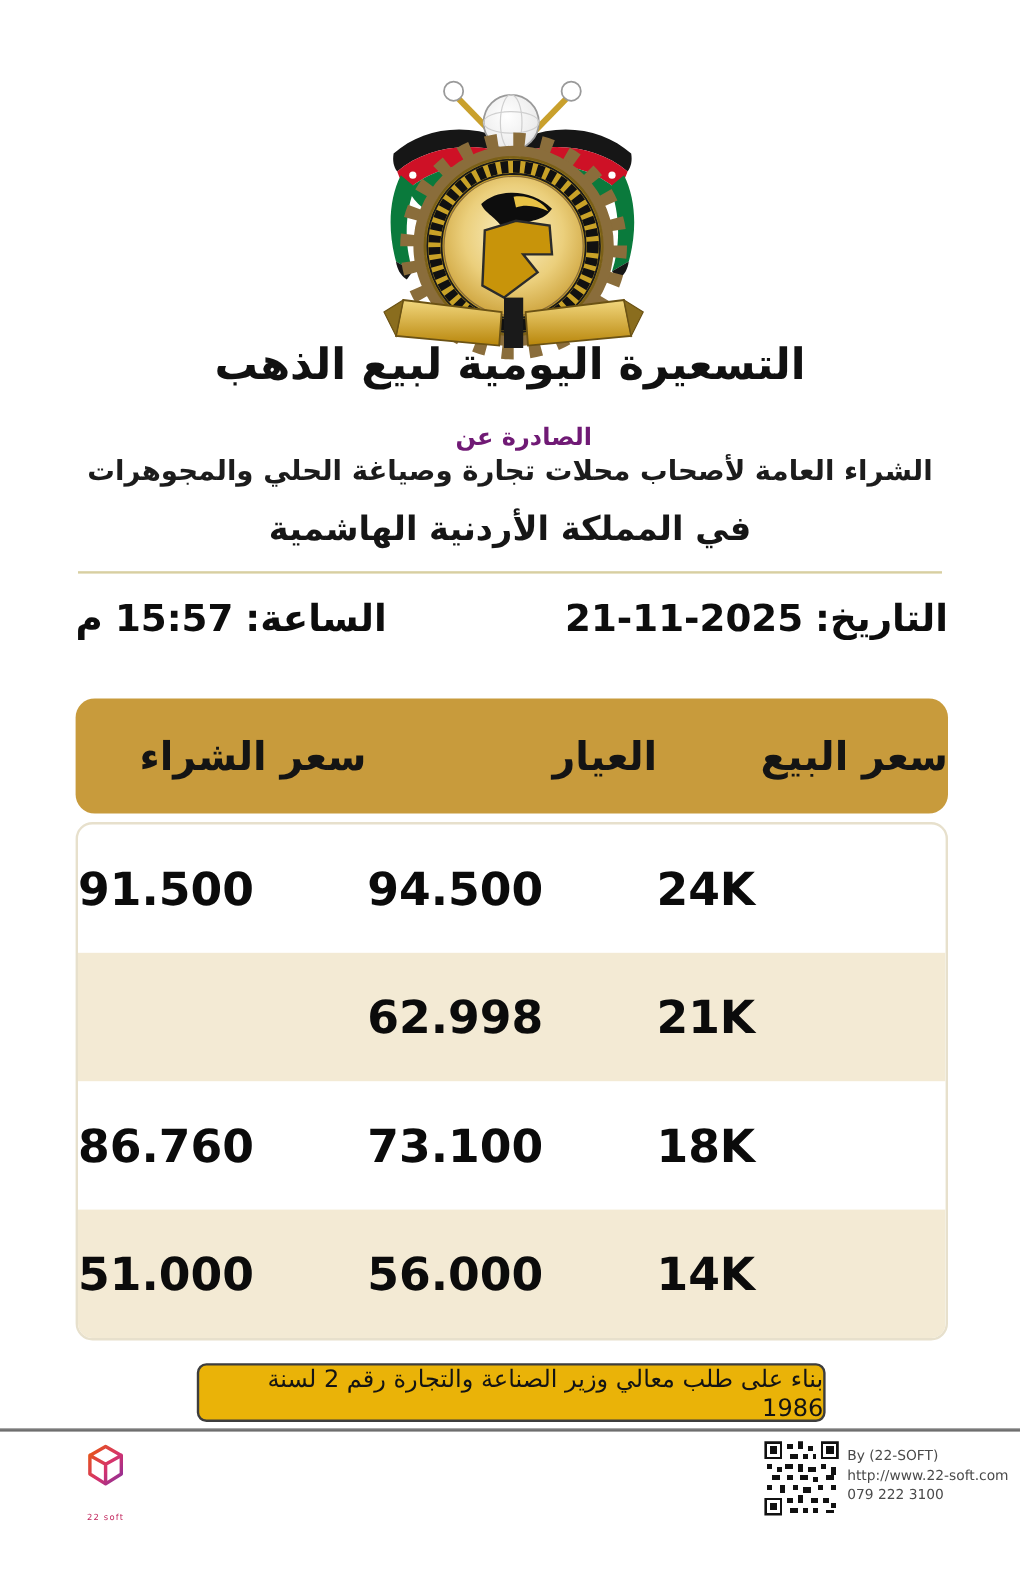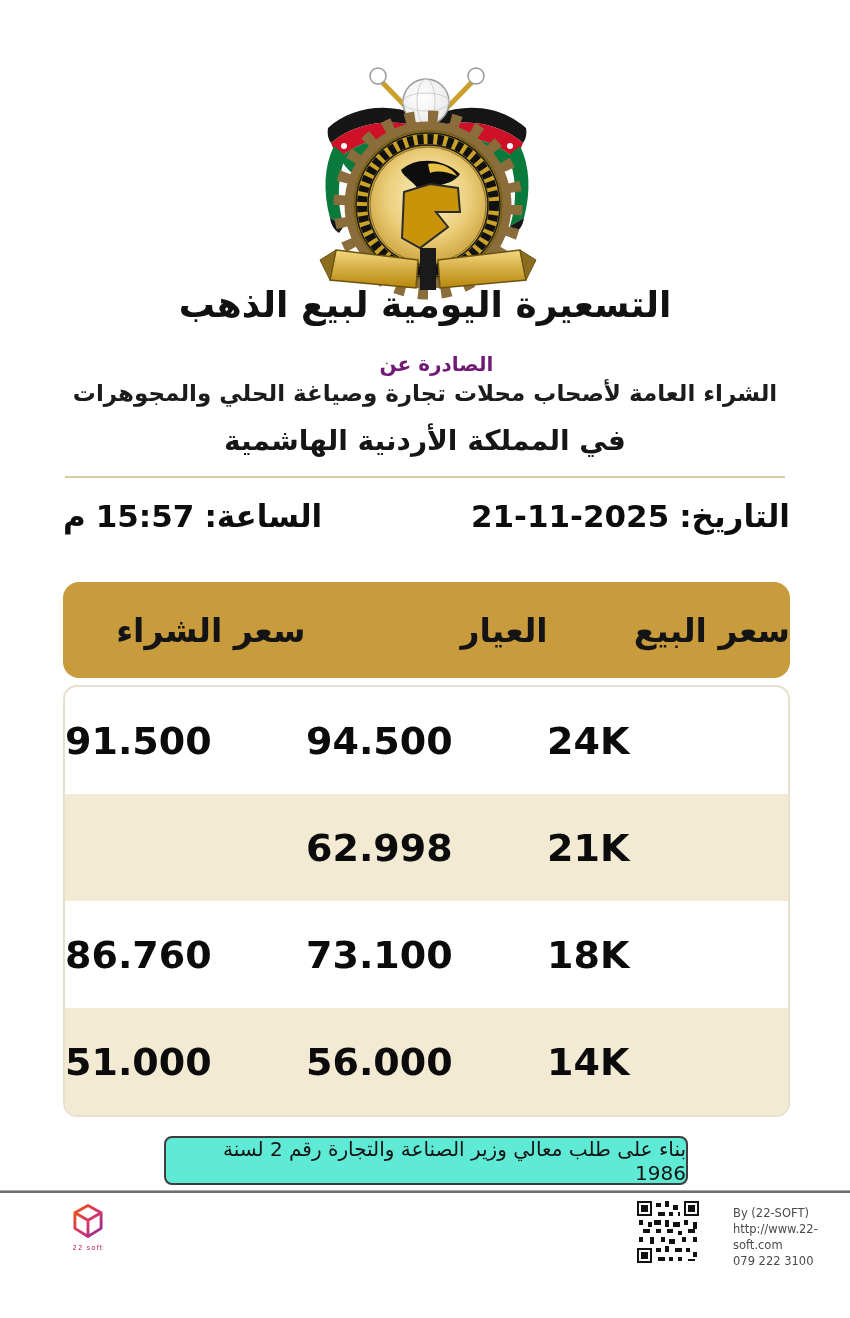--- a/index.html
+++ b/index.html
@@ -35,27 +35,27 @@
   .trow{
     height:107px;display:grid;grid-template-columns:repeat(3,1fr);
     direction:rtl;align-items:center;
   }
   .trow.alt{background:#F3EAD4;}
   .td{text-align:left;font-size:38px;font-weight:700;color:#0b0b0b;}
   
   .note{
     top:1136px;left:164px;width:524px;height:49px;border:2px solid #3d3d3d;
     border-radius:8px;display:flex;align-items:center;justify-content:center;
-    direction:rtl;font-size:20px;color:#141414;box-sizing:border-box;background:#5eead4;
+    direction:rtl;font-size:20px;color:#141414;box-sizing:border-box;background:#eab308;
   }
   .hline{top:1190px;left:0;width:850px;height:3px;background:#6e6e6e;border-top:1px solid #a8a8a8;box-sizing:border-box;}
   .softlogo{left:62px;top:1203px;width:52px;text-align:center;}
-  .softlogo .cap{display:block;font-size:7px;color:#c2255c;margin-top:1px;letter-spacing:1px;text-align:center;}
+  .softlogo .cap{display:block;font-size:7px;color:#c2255c;margin-top:18px;letter-spacing:1px;text-align:center;}
   .qr{left:637px;top:1201px;width:62px;height:62px;}
-  .credits{left:733px;top:1205px;font-size:11.5px;line-height:16px;color:#4a4a4a;}
+  .credits{left:706px;top:1205px;font-size:11.5px;line-height:16px;color:#4a4a4a;}
 </style>
 </head>
 <body>
 
 <div class="page">
 
   <div class="abs" style="left:308px;top:52px;width:240px;height:248px;">
     <svg width="240" height="248" viewBox="0 0 240 248">
       <defs>
         <radialGradient id="gg" cx="50%" cy="42%" r="65%">

